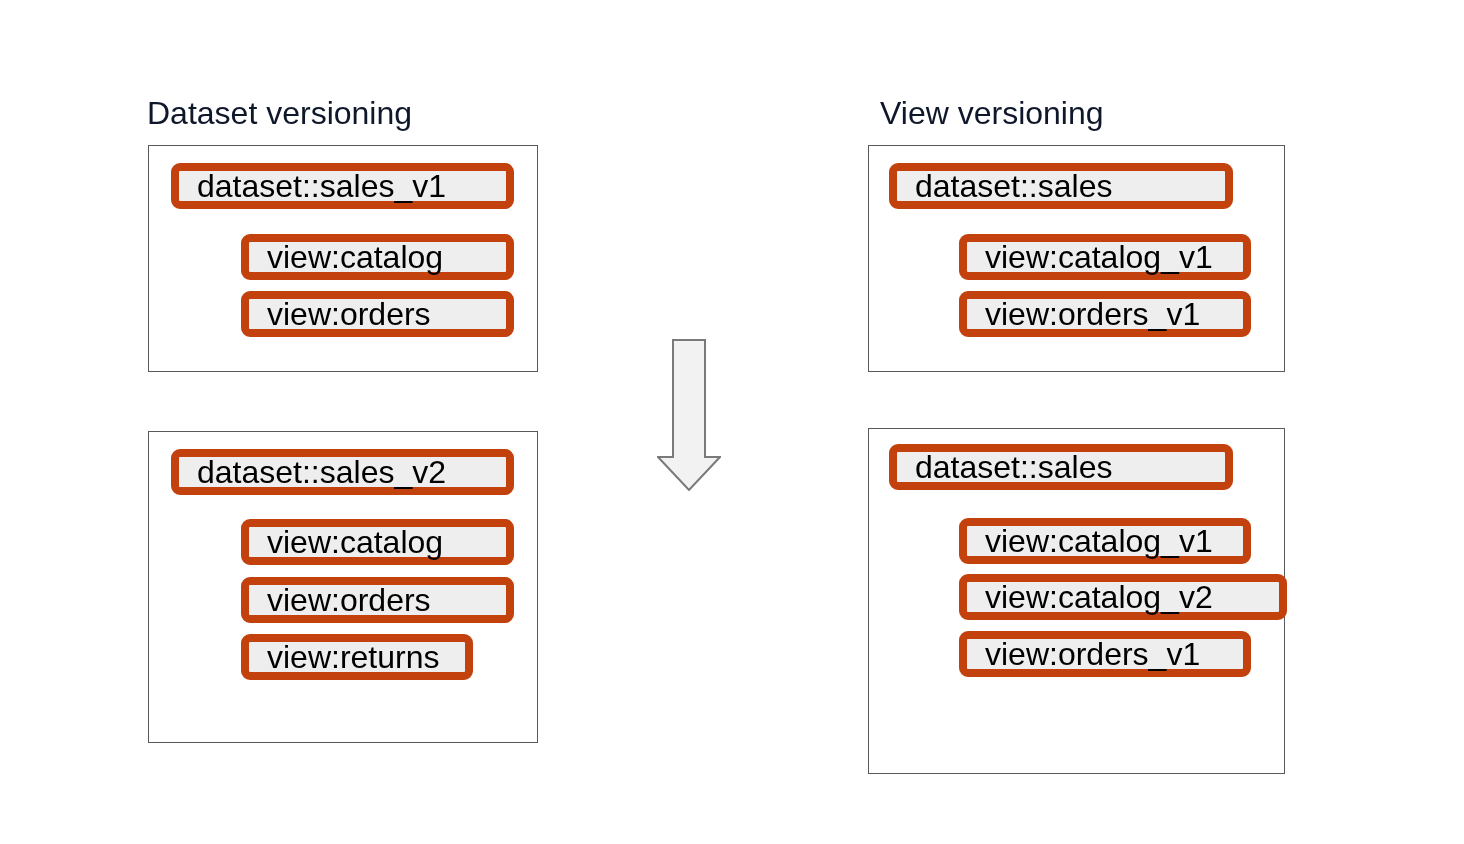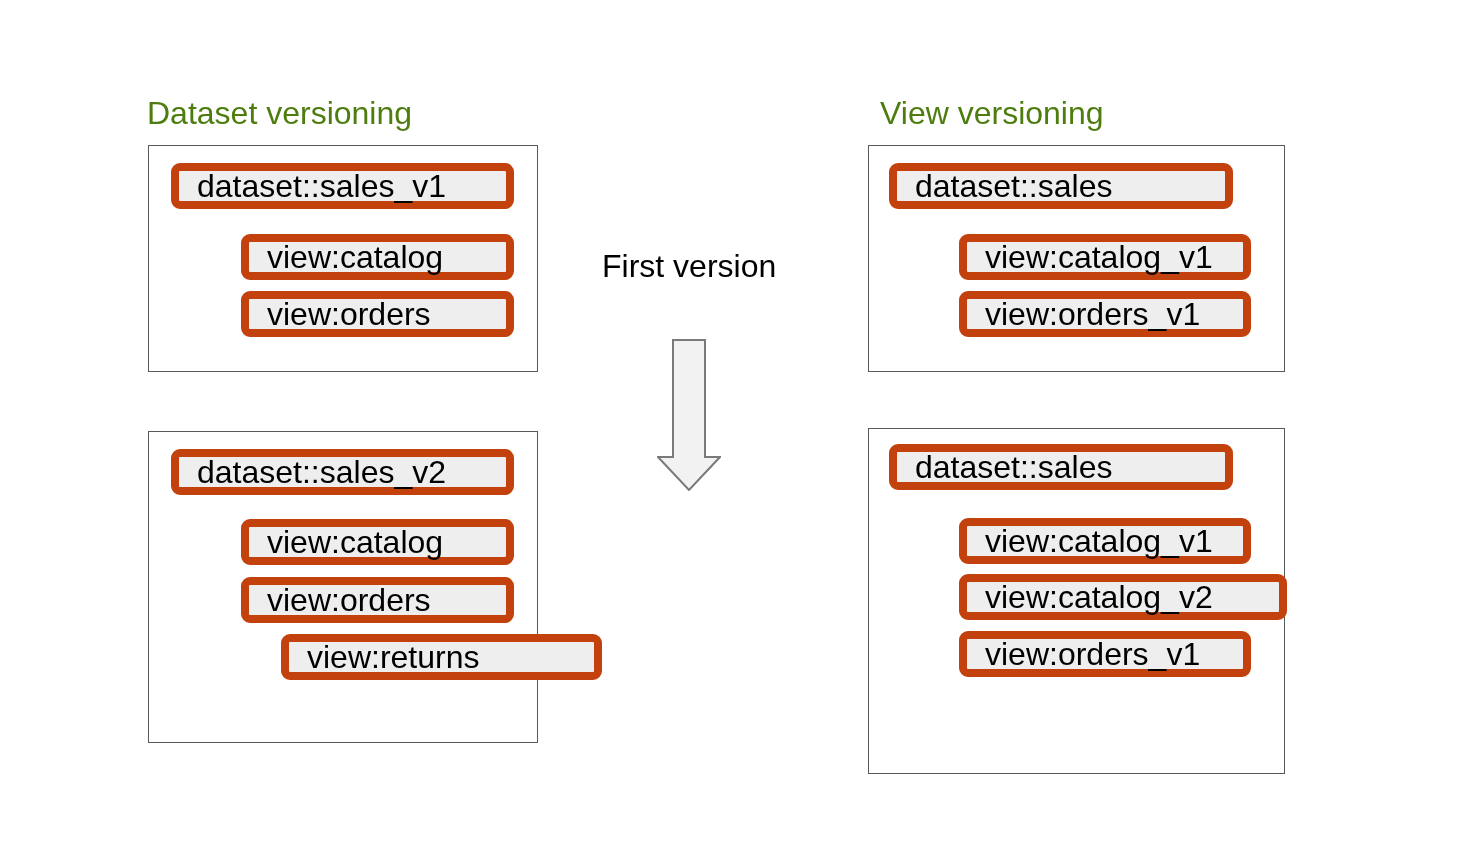--- a/index.html
+++ b/index.html
@@ -9,21 +9,21 @@
     position: relative;
     width: 1464px;
     height: 844px;
     background: #ffffff;
     overflow: hidden;
   }
   .col-title {
     position: absolute;
     font-size: 32px;
     line-height: 36px;
-    color: #4d7c0f;
+    color: #0f172a;
     white-space: nowrap;
   }
   .panel {
     position: absolute;
     background: #ffffff;
     border: 1.5px solid #595959;
   }
   .pill {
     position: absolute;
     height: 46px;
@@ -60,32 +60,31 @@
     <div class="pill" style="left:92px; top:88px; width:273px;">view:catalog</div>
     <div class="pill" style="left:92px; top:145px; width:273px;">view:orders</div>
   </div>
 
   <div class="panel" style="left:868px; top:145px; width:417px; height:227px;">
     <div class="pill" style="left:20px; top:17px; width:344px;">dataset::sales</div>
     <div class="pill" style="left:90px; top:88px; width:292px;">view:catalog_v1</div>
     <div class="pill" style="left:90px; top:145px; width:292px;">view:orders_v1</div>
   </div>
 
-  <div class="center-label" style="left:602px; top:248px;">First version</div>
 
   <svg class="arrow" style="left:657px; top:339px;" width="64" height="152" viewBox="0 0 64 152">
     <polygon points="16,1 48,1 48,118 63,118 32,151 1,118 16,118" fill="#f2f2f2" stroke="#7a7a7a" stroke-width="2" stroke-linejoin="miter"></polygon>
   </svg>
 
 
   <div class="panel" style="left:148px; top:431px; width:390px; height:312px;">
     <div class="pill" style="left:22px; top:17px; width:343px;">dataset::sales_v2</div>
     <div class="pill" style="left:92px; top:87px; width:273px;">view:catalog</div>
     <div class="pill" style="left:92px; top:145px; width:273px;">view:orders</div>
-    <div class="pill" style="left:92px; top:202px; width:321px;margin-left:40px;">view:returns</div>
+    <div class="pill" style="left:92px; top:202px; width:232px;">view:returns</div>
   </div>
 
   <div class="panel" style="left:868px; top:428px; width:417px; height:346px;">
     <div class="pill" style="left:20px; top:15px; width:344px;">dataset::sales</div>
     <div class="pill" style="left:90px; top:89px; width:292px;">view:catalog_v1</div>
     <div class="pill" style="left:90px; top:145px; width:328px;">view:catalog_v2</div>
     <div class="pill" style="left:90px; top:202px; width:292px;">view:orders_v1</div>
   </div>
 
 </div>

